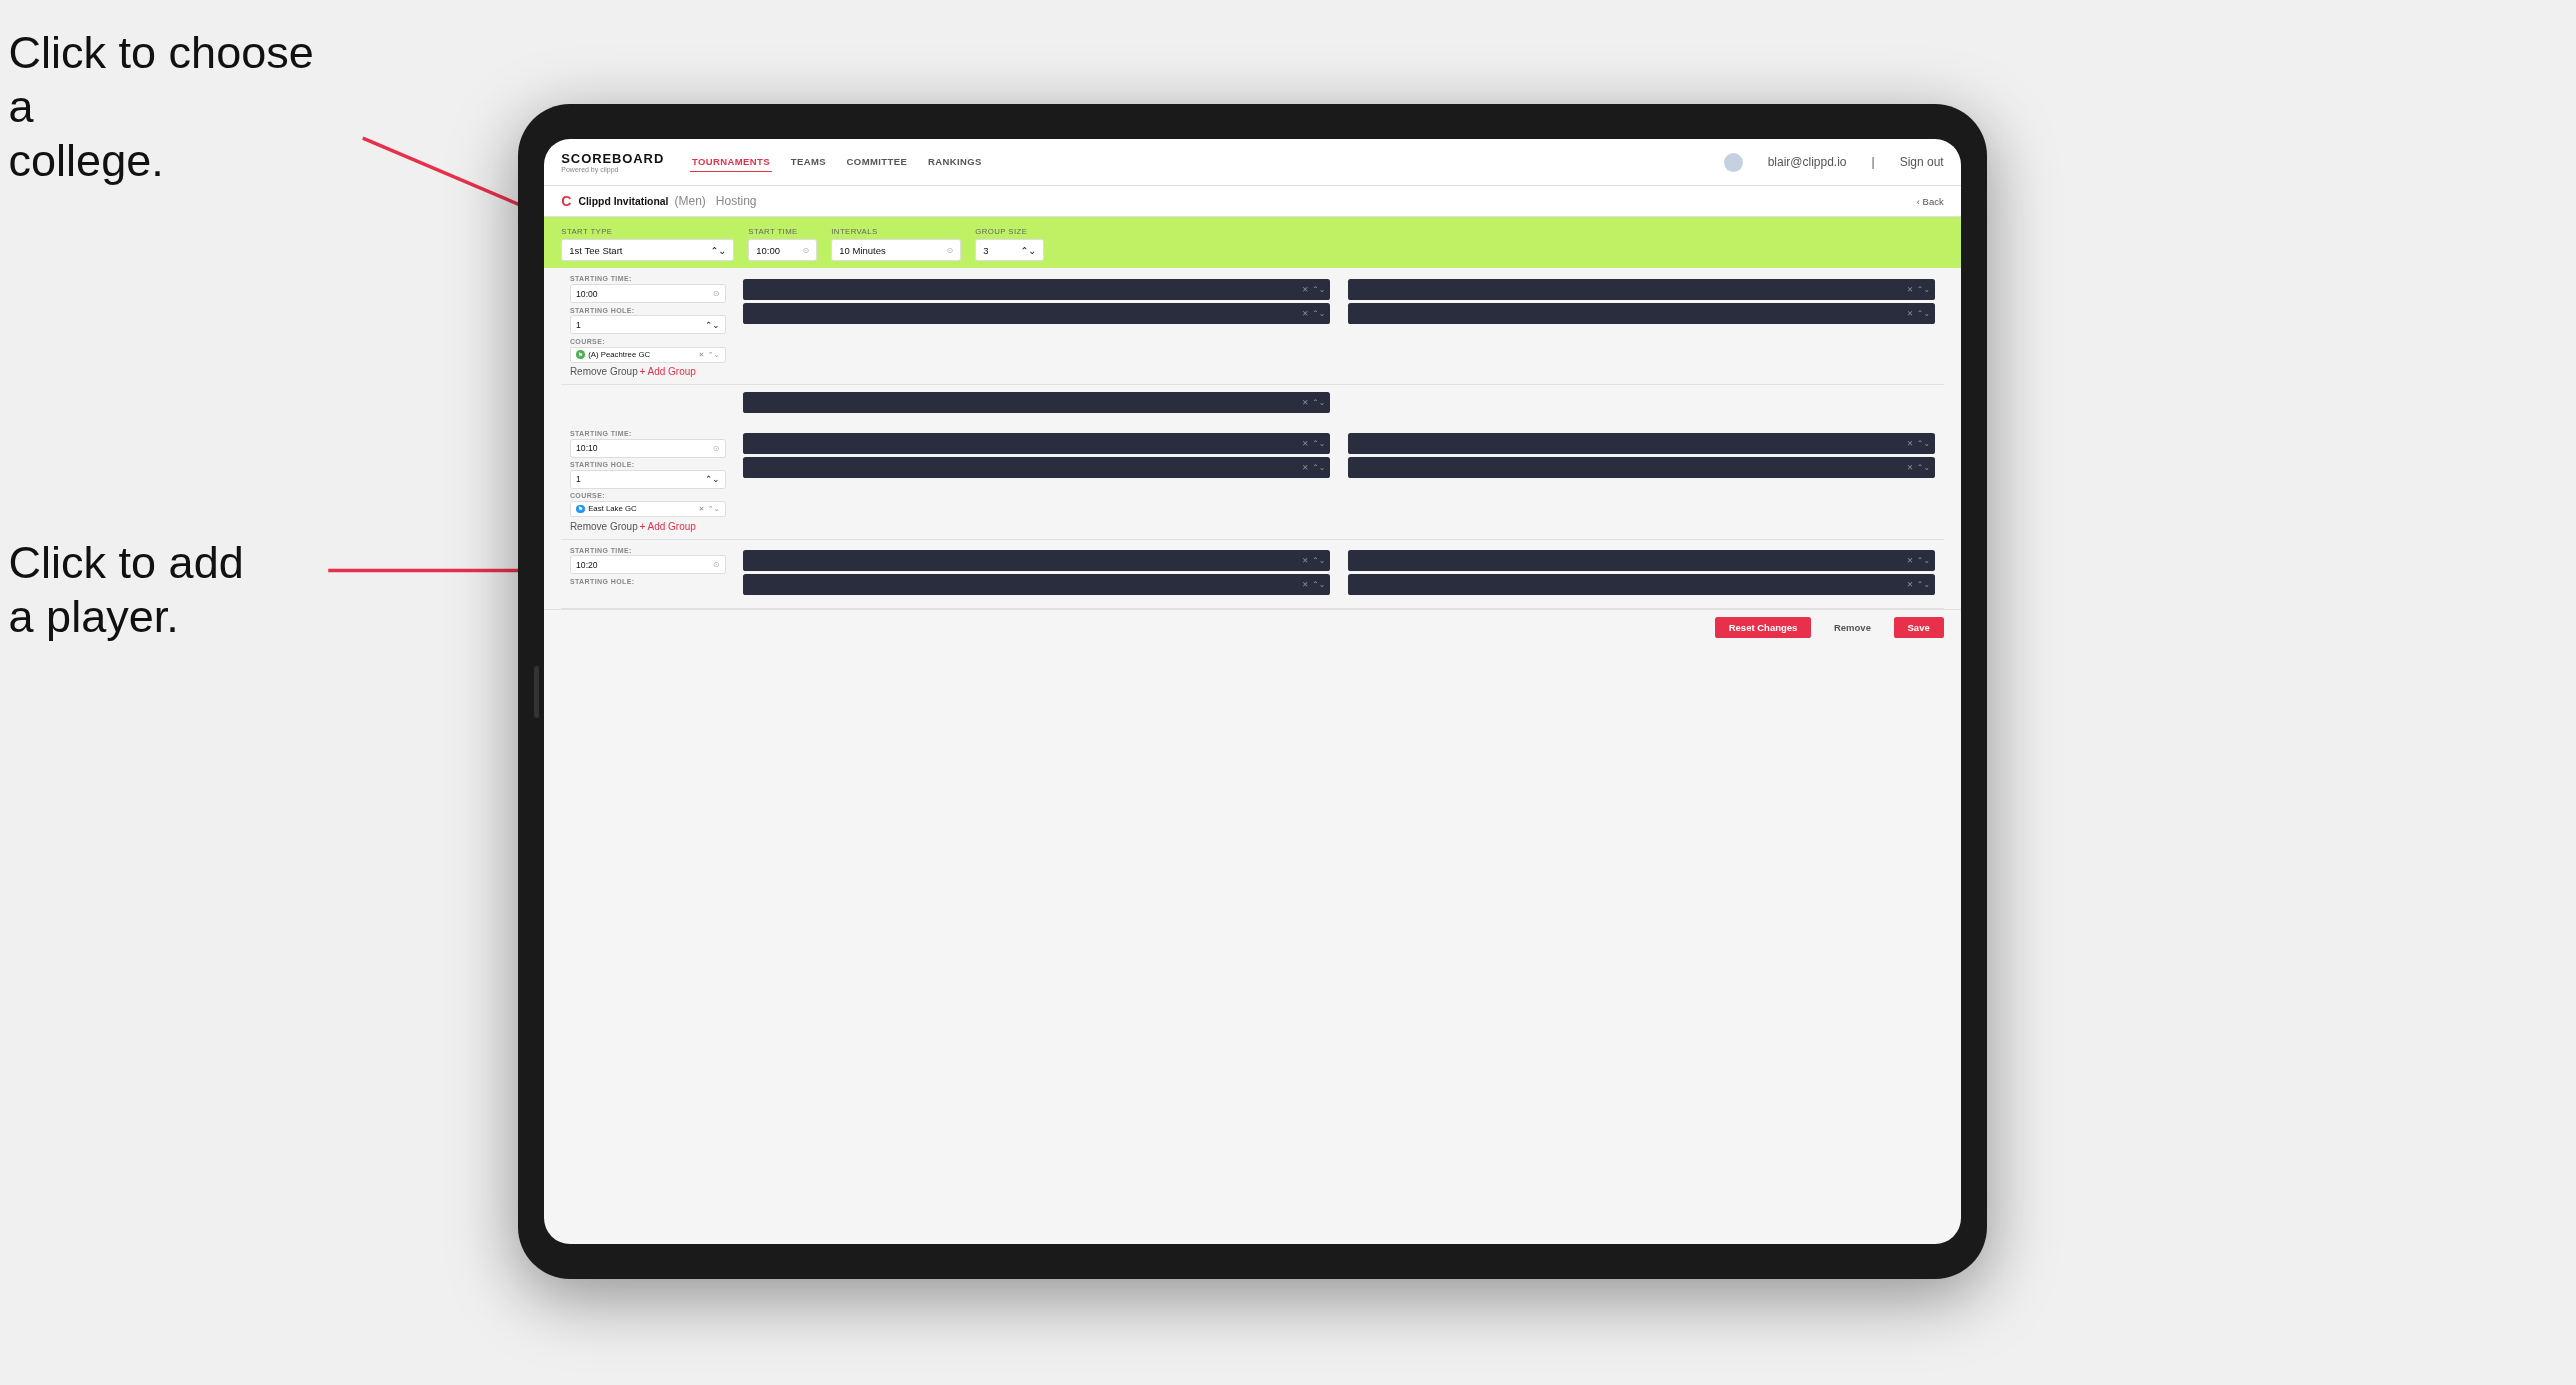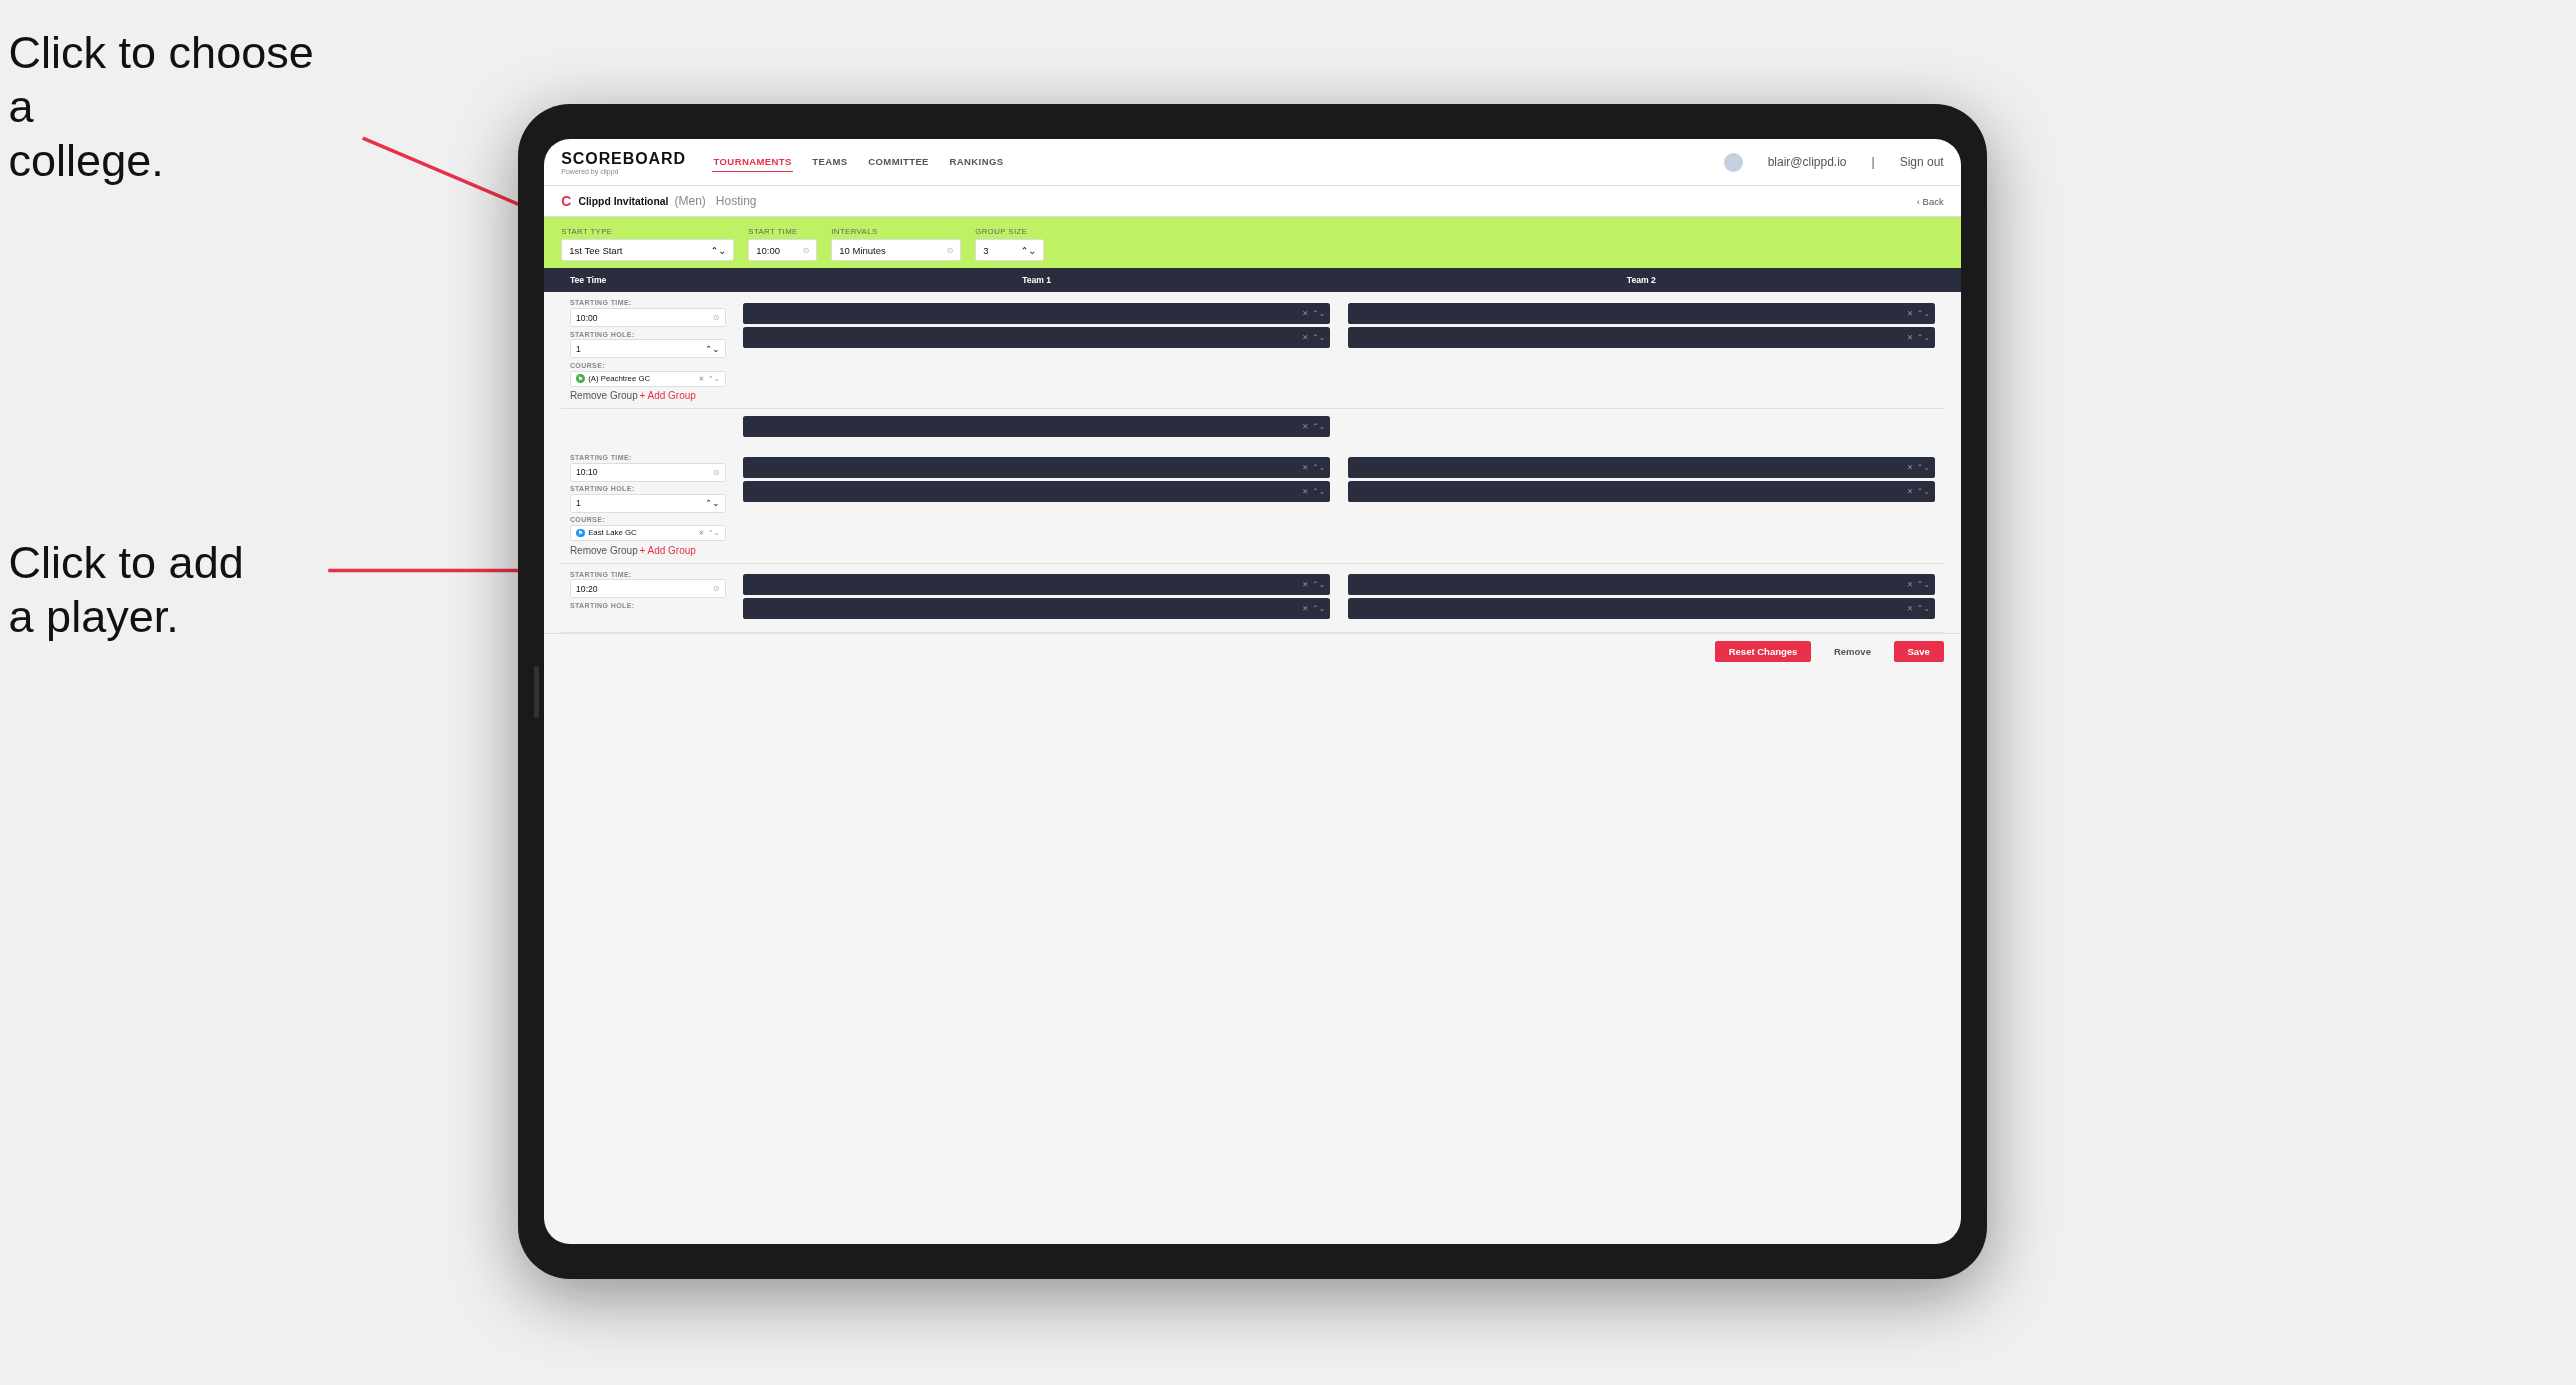--- a/index.html
+++ b/index.html
@@ -61,21 +61,21 @@
       height: 47px;
       flex-shrink: 0;
       border-bottom: 0.9px solid #e0e0e0;
     }
     .brand {
       display: flex;
       flex-direction: column;
       margin-right: 26px;
     }
     .brand-title {
-      font-size: 16px;
+      font-size: 13px;
       font-weight: 800;
       color: #111;
       letter-spacing: 0.9px;
     }
     .brand-sub {
       font-size: 7px;
       color: #888;
     }
     .nav-links {
       display: flex;
@@ -439,25 +439,20 @@
         </div>
         <div class="form-group">
           <span class="form-label">Group Size</span>
           <div class="form-select form-select-sm">
             <span>3</span>
             <span>⌃⌄</span>
           </div>
         </div>
       </div>
 
-      <div class="tee-table-header">
-        <div class="tee-col-header">Tee Time</div>
-        <div class="tee-col-header">Team 1</div>
-        <div class="tee-col-header">Team 2</div>
-      </div>
 
       <div class="tee-table-body">
 
         <div class="group-section">
           <div class="group-left">
             <div class="group-left-label">STARTING TIME:</div>
             <div class="group-left-value">
               <span>10:00</span>
               <span style="font-size:7.8px;color:#aaa;">⊙</span>
             </div>

